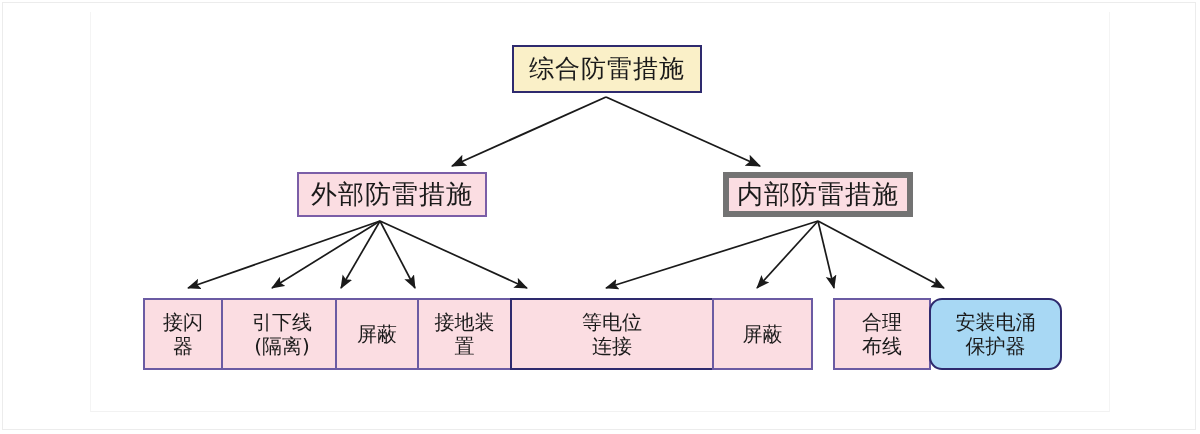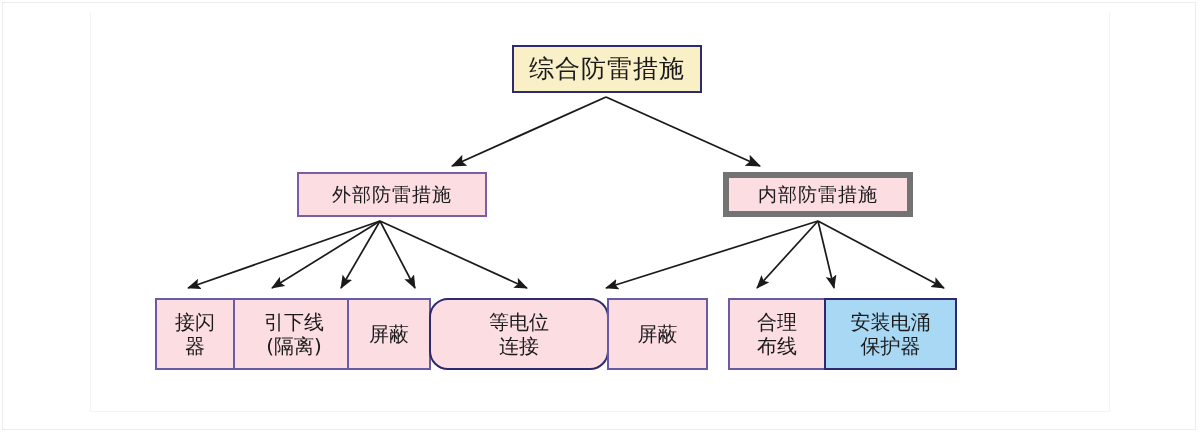--- a/index.html
+++ b/index.html
@@ -96,21 +96,21 @@
     border: 2px solid #2e2a6e;
     font-size: 25px;
     letter-spacing: 1px;
   }
 
   .node-mid {
     top: 172px;
     width: 190px;
     height: 45px;
     background: #fbdde2;
-    font-size: 19px;
+    font-size: 26px;
     letter-spacing: 1px;
   }
   .node-mid-left {
     left: 297px;
     border: 2px solid #7b5ea7;
   }
   .node-mid-right {
     left: 723px;
     border: 6px solid #737373;
   }
@@ -131,21 +131,21 @@
     justify-content: center;
     text-align: center;
     white-space: pre-line;
     font-size: 20px;
     line-height: 1.22;
     color: #1a1a1a;
     background: #fbdde2;
     border: 2px solid #6b5ba3;
     margin-left: -2px;
   }
-  .leaf:first-child { margin-left: 16px; }
+  .leaf:first-child { margin-left: 4px; }
   .leaf.leaf-navy { border-color: #2e2a6e; }
   .leaf.leaf-blue {
     background: #a8d8f4;
     border-color: #2e2a6e;
   }
 </style>
 </head>
 <body>
 
 <div id="page">
@@ -190,22 +190,24 @@
   <div class="node node-mid node-mid-left">外部防雷措施</div>
 
   <div class="node node-mid node-mid-right">内部防雷措施</div>
 
   <div class="leaf-row">
     <div class="leaf" style="width:80px;">接闪
 器</div>
     <div class="leaf" style="width:116px;padding-left:6px;">引下线
 (隔离)</div>
     <div class="leaf" style="width:84px;">屏蔽</div>
-    <div class="leaf leaf-navy" style="width:180px;border-radius:19px;">等电位
+    <div class="leaf" style="width:95px;">接地装
+置</div>
+    <div class="leaf leaf-navy" style="width:204px;">等电位
 连接</div>
     <div class="leaf" style="width:101px;">屏蔽</div>
     <div class="leaf" style="width:98px;margin-left:20px;">合理
 布线</div>
-    <div class="leaf leaf-blue" style="width:133px;">安装电涌
+    <div class="leaf leaf-blue" style="width:133px;border-radius:13px;">安装电涌
 保护器</div>
   </div>
 
 </div>
 
 </body></html>

